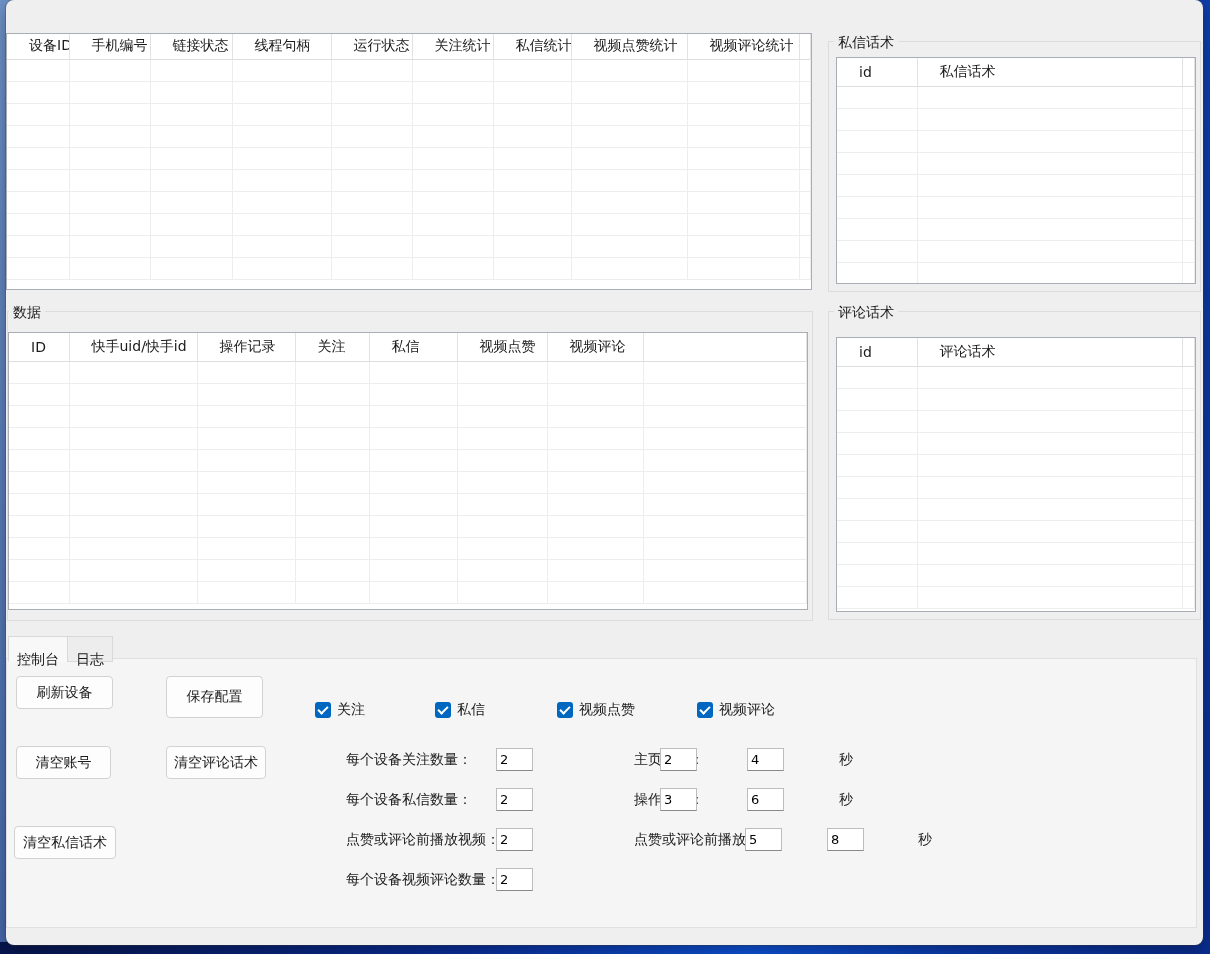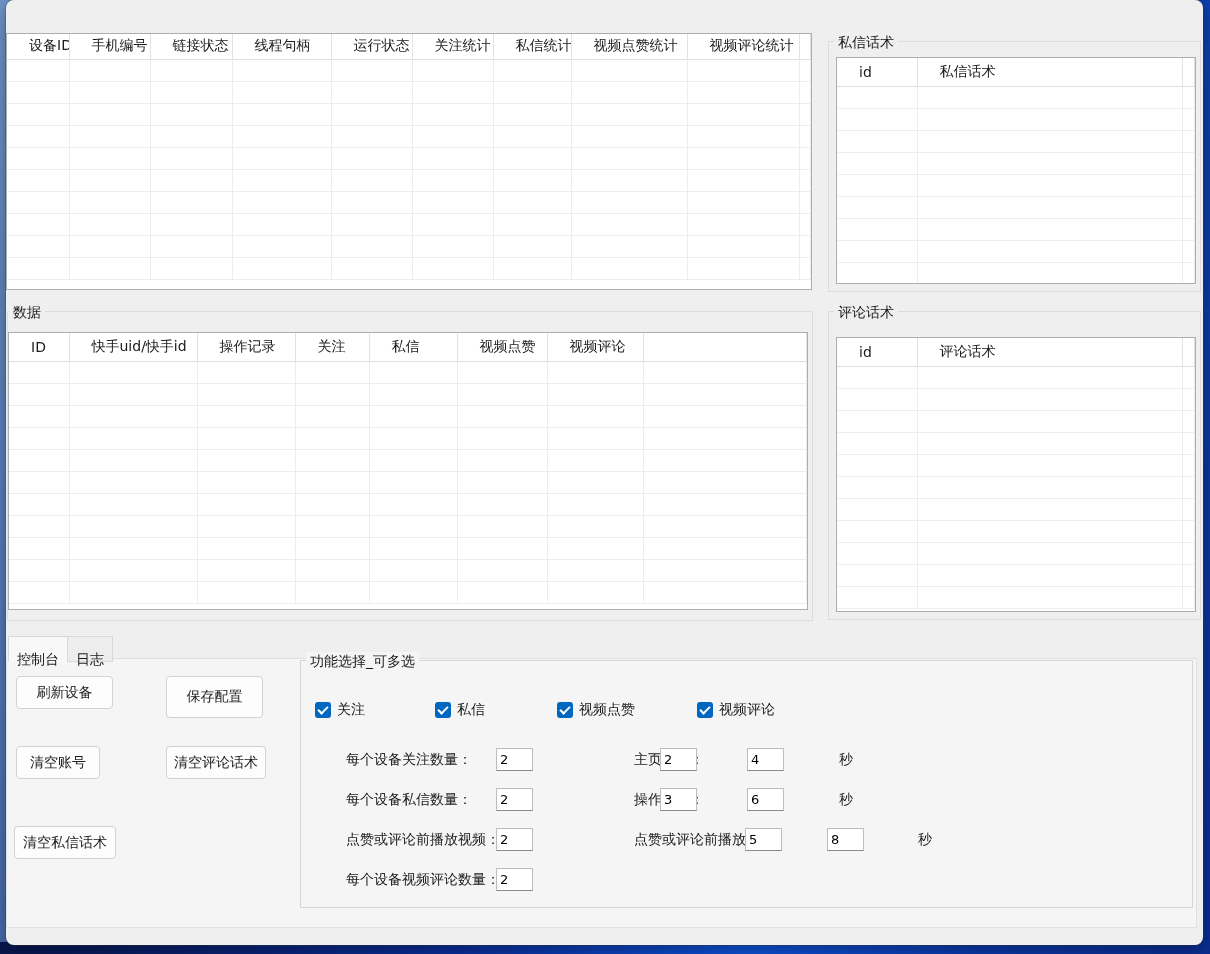--- a/index.html
+++ b/index.html
@@ -66,21 +66,21 @@
   .tab { height:22px; line-height:21px; padding:12px 8px; font-size:14px; background:#ededed;
     border:1px solid #d9d9d9; margin-right:-1px; }
   .tab.active { background:#f8f8f8; height:23px; border-bottom:1px solid #f8f8f8; }
   .tabpage { position:absolute; left:0; top:658px; width:1191px; height:270px;
     background:#f5f5f5; border:1px solid #e0e0e0; }
 
   .btn { position:absolute; background:#fdfdfd; border:1px solid #d2d2d2; border-radius:4px;
     font-size:14px; display:flex; align-items:center; justify-content:center; white-space:nowrap; }
   #btn-refresh { left:10px; top:676px; width:97px; height:33px; }
   #btn-save    { left:160px; top:676px; width:97px; height:42px; }
-  #btn-clear-accounts { left:10px; top:746px; width:84px; height:33px; }
+  #btn-clear-accounts { left:10px; top:746px; width:95px; height:33px; }
   #btn-clear-comments { left:160px; top:746px; width:100px; height:33px; }
   #btn-clear-dms      { left:8px; top:826px; width:102px; height:33px; }
 
   .cb { position:absolute; top:701px; display:flex; align-items:center; gap:6px; height:18px; }
   .cb-box { width:16px; height:16px; border-radius:3px; background:#0067c0; position:relative; flex:none; }
   .cb-box::after { content:""; position:absolute; left:3px; top:4px; width:8px; height:4px;
     border-left:2px solid #fff; border-bottom:2px solid #fff; transform:rotate(-45deg); }
   .cb-label { font-size:14px; white-space:nowrap; }
 
   .fg-label { position:absolute; font-size:14px; line-height:23px; white-space:nowrap;margin-left:34px; }
@@ -540,23 +540,20 @@
     <div class="tab">日志</div>
   </div>
   <div class="tabpage"></div>
 
   <div id="btn-refresh" class="btn">刷新设备</div>
   <div id="btn-save" class="btn">保存配置</div>
   <div id="btn-clear-accounts" class="btn">清空账号</div>
   <div id="btn-clear-comments" class="btn">清空评论话术</div>
   <div id="btn-clear-dms" class="btn">清空私信话术</div>
 
-  <div id="function-group" class="group">
-    <span class="group-label">功能选择_可多选</span>
-  </div>
 
   <div id="cb-host"></div>
 
   <div class="fg-label" style="left:306px;top:748px">每个设备关注数量：</div>
   <input class="fg-input" style="left: 490px; top: 748px;" value="2">
   <div class="fg-label" style="left:306px;top:788px">每个设备私信数量：</div>
   <input class="fg-input" style="left: 490px; top: 788px;" value="2">
   <div class="fg-label" style="left:306px;top:828px">点赞或评论前播放视频：</div>
   <input class="fg-input" style="left: 490px; top: 828px;" value="2">
   <div class="fg-label" style="left:306px;top:868px">每个设备视频评论数量：</div>

